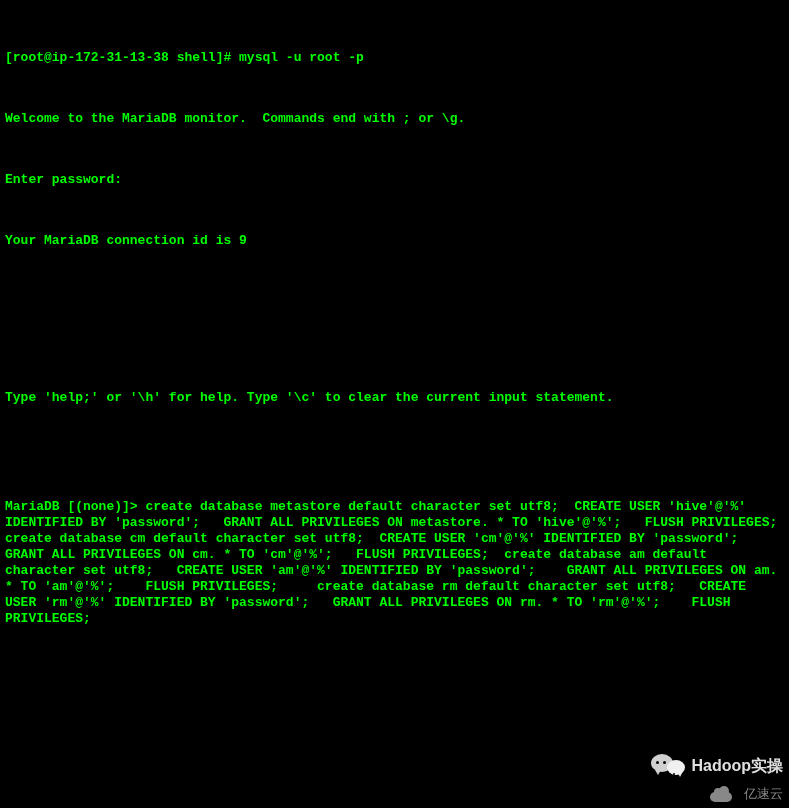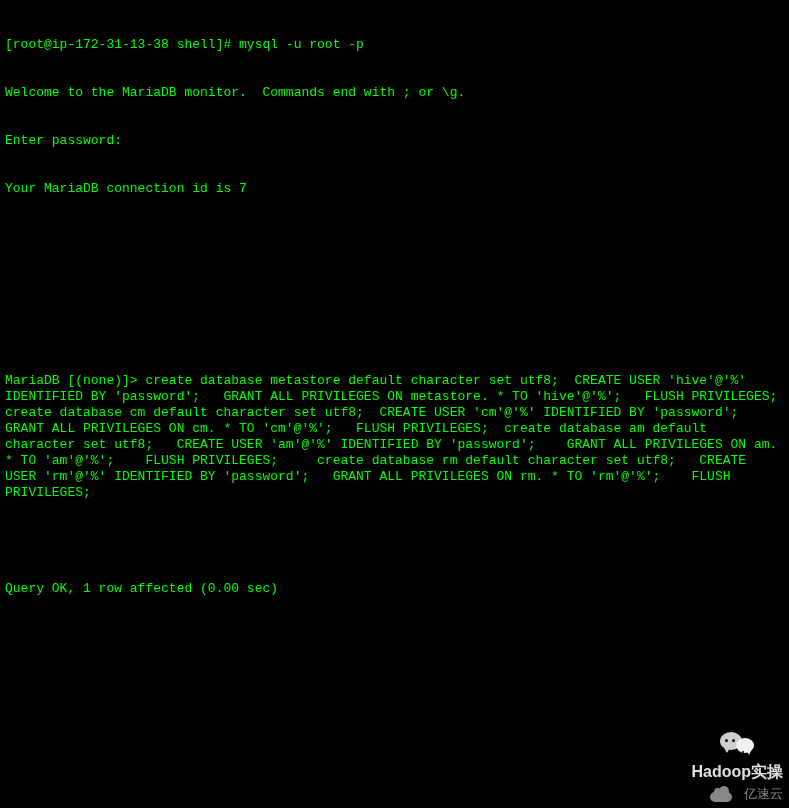--- a/index.html
+++ b/index.html
@@ -17,37 +17,37 @@
       color: #00ff00;
       overflow: hidden;
       position: relative;
       padding: 5px;
     }
     .terminal {
       white-space: pre-wrap;
       word-wrap: break-word;
     }
     .line {
-      font-weight: normal;
+      font-weight: bold;
+      margin-top: 13px;
     }
     .blank {
       height: 16px;
     }
     .watermark-1 {
       position: absolute;
       right: 6px;
       bottom: 28px;
       display: flex;
       align-items: center;
       gap: 6px;
       color: #e0e0e0;
       font-family: sans-serif;
       font-size: 16px;
       font-weight: bold;
-      flex-direction: column;
     }
     .wechat-icon {
       width: 34px;
       height: 28px;
       position: relative;
     }
     .wechat-bubble1 {
       position: absolute;
       width: 22px;
       height: 18px;
@@ -143,27 +143,27 @@
       left: 9px;
     }
   </style>
 </head>
 <body>
 
 <div class="terminal">
   <div class="line">[root@ip-172-31-13-38 shell]# mysql -u root -p</div>
   <div class="line">Welcome to the MariaDB monitor.  Commands end with ; or \g.</div>
   <div class="line">Enter password:</div>
-  <div class="line">Your MariaDB connection id is 7</div>
-  <div class="blank"></div>
-  <div class="blank"></div>
+  <div class="line">Your MariaDB connection id is 9</div>
+  <div class="blank"></div>
+  <div class="blank"></div>
+  <div class="line">Type 'help;' or '\h' for help. Type '\c' to clear the current input statement.</div>
   <div class="blank"></div>
   <div class="line">MariaDB [(none)]&gt; create database metastore default character set utf8;  CREATE USER 'hive'@'%' IDENTIFIED BY 'password';   GRANT ALL PRIVILEGES ON metastore. * TO 'hive'@'%';   FLUSH PRIVILEGES;   create database cm default character set utf8;  CREATE USER 'cm'@'%' IDENTIFIED BY 'password';   GRANT ALL PRIVILEGES ON cm. * TO 'cm'@'%';   FLUSH PRIVILEGES;  create database am default character set utf8;   CREATE USER 'am'@'%' IDENTIFIED BY 'password';    GRANT ALL PRIVILEGES ON am. * TO 'am'@'%';    FLUSH PRIVILEGES;     create database rm default character set utf8;   CREATE USER 'rm'@'%' IDENTIFIED BY 'password';   GRANT ALL PRIVILEGES ON rm. * TO 'rm'@'%';    FLUSH PRIVILEGES;</div>
   <div class="blank"></div>
-  <div class="line">Query OK, 1 row affected (0.00 sec)</div>
   <div class="blank"></div>
   
   
   
   
   
   
   
   
   

